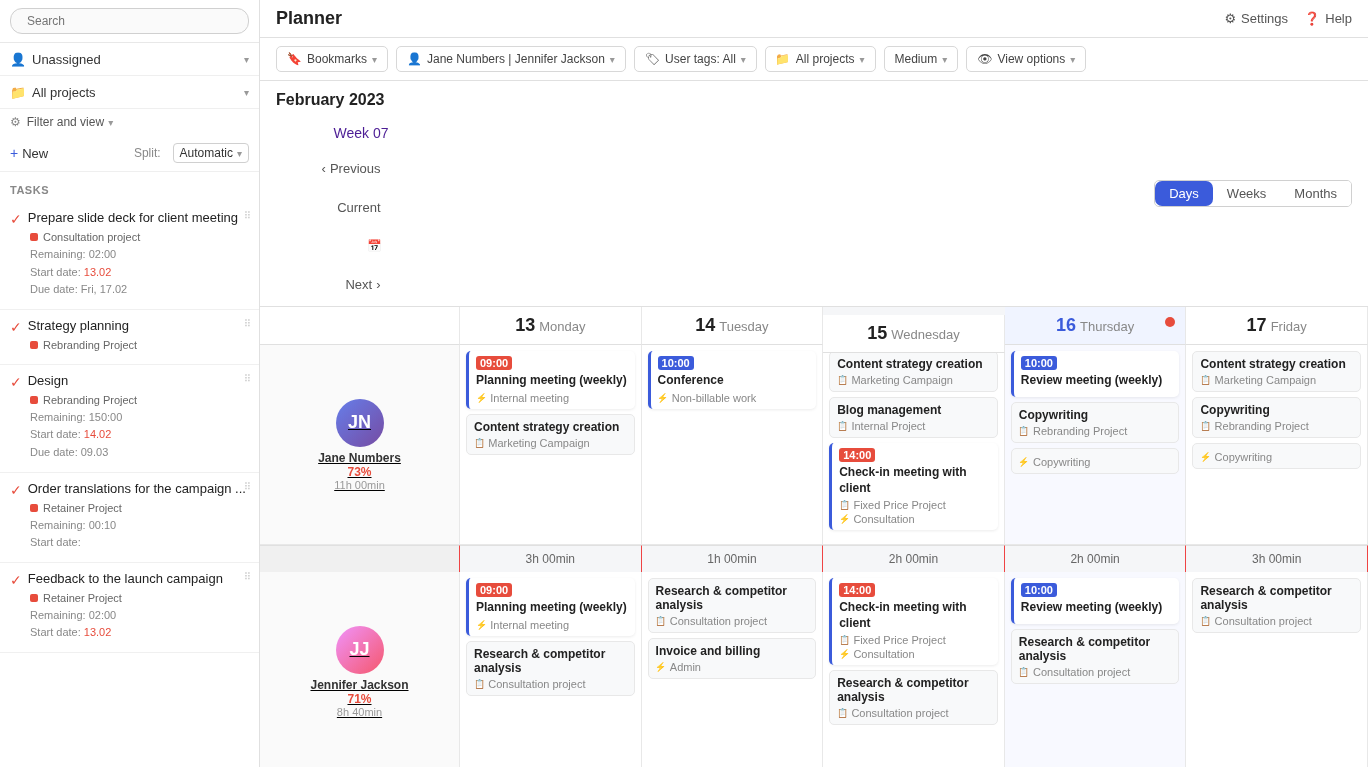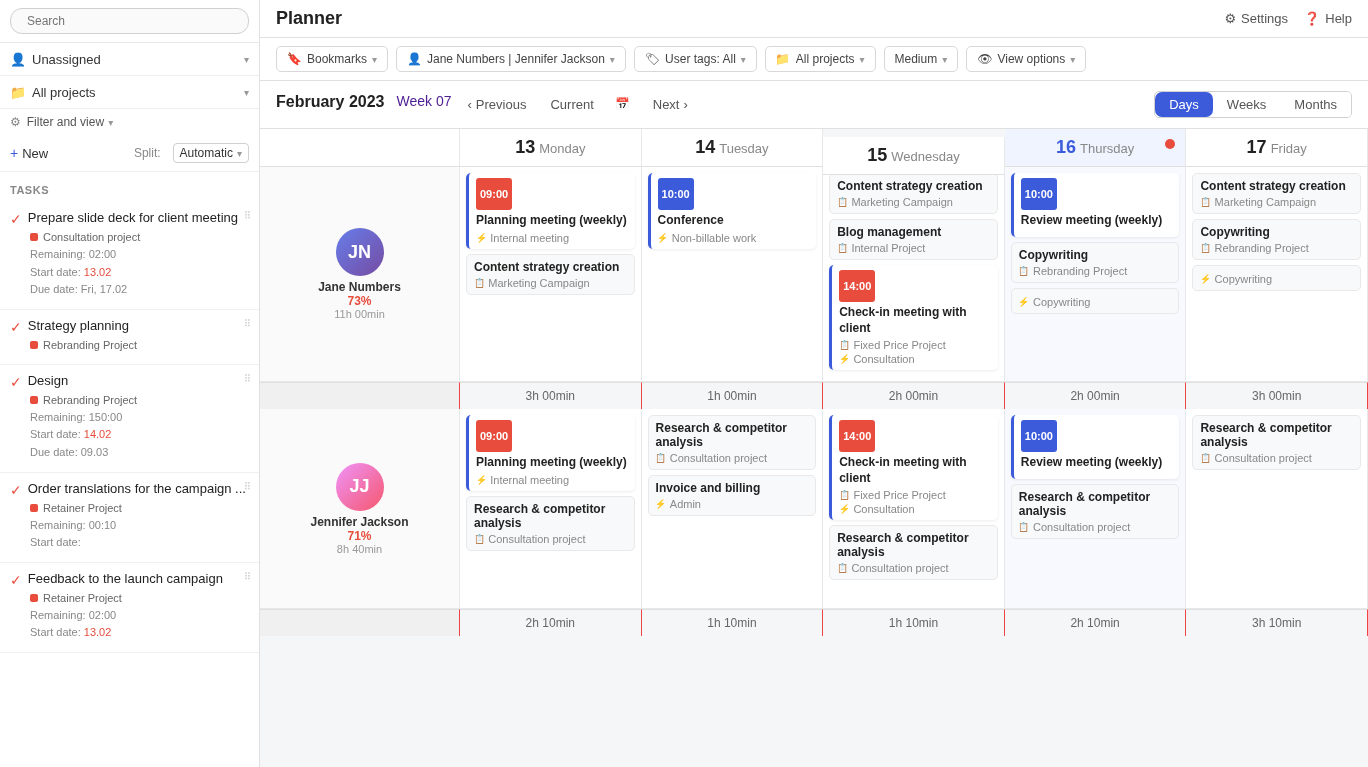--- a/index.html
+++ b/index.html
@@ -37,56 +37,56 @@
     #topbar-right { display: flex; align-items: center; gap: 16px; }
     .topbar-action { display: flex; align-items: center; gap: 5px; font-size: 13px; color: #555; cursor: pointer; }
 
     
     #toolbar { display: flex; align-items: center; padding: 8px 16px; background: #fff; border-bottom: 1px solid #e0e0e0; gap: 8px; flex-wrap: wrap; }
     .toolbar-btn { display: flex; align-items: center; gap: 5px; font-size: 12px; color: #444; border: 1px solid #d8d8d8; border-radius: 5px; padding: 5px 10px; cursor: pointer; background: #fff; white-space: nowrap; }
     .toolbar-btn .chevron { font-size: 10px; color: #999; }
 
     
     #cal-nav { display: flex; align-items: center; justify-content: space-between; padding: 10px 16px; background: #fff; border-bottom: 1px solid #e0e0e0; }
-    #cal-nav-left { display: flex; align-items: flex-start; gap: 8px; }
+    #cal-nav-left { display: flex; align-items: flex-end; gap: 16px; flex-direction: column; }
     #cal-title { font-size: 16px; font-weight: 600; color: #222; margin-right: 4px; }
     #cal-week { font-size: 14px; color: #4c1d95; }
     .nav-btn { display: flex; align-items: center; gap: 4px; font-size: 13px; color: #555; cursor: pointer; padding: 4px 8px; border-radius: 4px; }
     .view-toggle { display: flex; border: 1px solid #d0d0d0; border-radius: 5px; overflow: hidden; }
     .view-btn { padding: 5px 14px; font-size: 13px; color: #555; cursor: pointer; background: #fff; border: none; }
     .view-btn.active { background: #3b5bdb; color: #fff; border-radius: 7px; }
 
     
     #planner { flex: 1; overflow-y: auto; overflow-x: auto; }
     .planner-grid { display: grid; grid-template-columns: 200px repeat(5, 1fr); min-width: 900px; }
 
     
     .grid-header { background: #fff; border-bottom: 2px solid #e0e0e0; position: sticky; top: 0; z-index: 10; }
     .grid-header-cell { padding: 8px 10px; text-align: center; border-right: 1px solid #e8e8e8; border-bottom: 1px solid #e0e0e0; background: #fff; }
     .grid-header-cell .day-num { font-size: 18px; font-weight: 700; color: #222; margin-right: 4px; }
     .grid-header-cell .day-name { font-size: 13px; color: #888; }
     .grid-header-cell.today { background: #f0f4ff; }
     .grid-header-cell.today .day-num { color: #3b5bdb; }
 
     
-    .person-cell { display: flex; flex-direction: column; align-items: center; justify-content: center; padding: 12px 8px; background: #fafafa; border-right: 1px solid #e8e8e8; border-bottom: 1px solid #e8e8e8; }
+    .person-cell { display: flex; flex-direction: column; align-items: center; justify-content: center; padding: 12px 8px; background: #fafafa; border-right: 1px solid #e8e8e8; border-bottom: 1px solid #e8e8e8; text-decoration: underline; }
     .person-avatar { width: 48px; height: 48px; border-radius: 50%; background: #ddd; object-fit: cover; display: flex; align-items: center; justify-content: center; font-size: 18px; margin-bottom: 4px; overflow: hidden; }
     .avatar-jn { background: linear-gradient(135deg, #667eea 0%, #764ba2 100%); }
     .avatar-jj { background: linear-gradient(135deg, #f093fb 0%, #f5576c 100%); }
     .person-name { font-size: 12px; font-weight: 600; color: #333; text-align: center; }
     .person-percent { font-size: 12px; color: #e74c3c; font-weight: 600; }
     .person-time { font-size: 11px; color: #999; }
 
     
     .day-cell { border-right: 1px solid #e8e8e8; border-bottom: 1px solid #e8e8e8; padding: 6px; background: #fff; vertical-align: top; min-height: 200px; }
     .day-cell-today { background: #f8f9ff; }
 
     
     .event-card { border-radius: 5px; padding: 5px 7px; margin-bottom: 5px; font-size: 11px; border-left: 3px solid #3b5bdb; background: #fff; box-shadow: 0 1px 3px rgba(0,0,0,0.08); }
-    .event-time { font-size: 11px; font-weight: 700; color: #fff; background: #e74c3c; padding: 10px 4px; border-radius: 3px; display: inline-block; margin-bottom: 3px; }
+    .event-time { font-size: 11px; font-weight: 700; color: #fff; background: #e74c3c; padding: 1px 4px; border-radius: 3px; display: inline-block; margin-bottom: 3px; }
     .event-time.blue { background: #3b5bdb; }
     .event-title { font-size: 12px; font-weight: 600; color: #222; line-height: 1.3; margin-bottom: 3px; }
     .event-sub { display: flex; align-items: center; gap: 3px; color: #888; font-size: 11px; margin-top: 2px; }
     .event-sub .tag-icon { font-size: 9px; }
     .event-block { border-radius: 5px; padding: 5px 7px; margin-bottom: 5px; font-size: 11px; background: #f8f9fa; border: 1px solid #e8e8e8; }
     .event-block-title { font-size: 12px; font-weight: 600; color: #222; margin-bottom: 3px; }
 
     
     .footer-cell { padding: 6px 10px; background: #f5f6f8; border-right: 1px solid #ef4444; border-top: 1px solid #e0e0e0; font-size: 12px; color: #666; text-align: center; font-weight: 500; }
     .footer-person { background: #f0f0f0; font-weight: 600; color: #444; }

